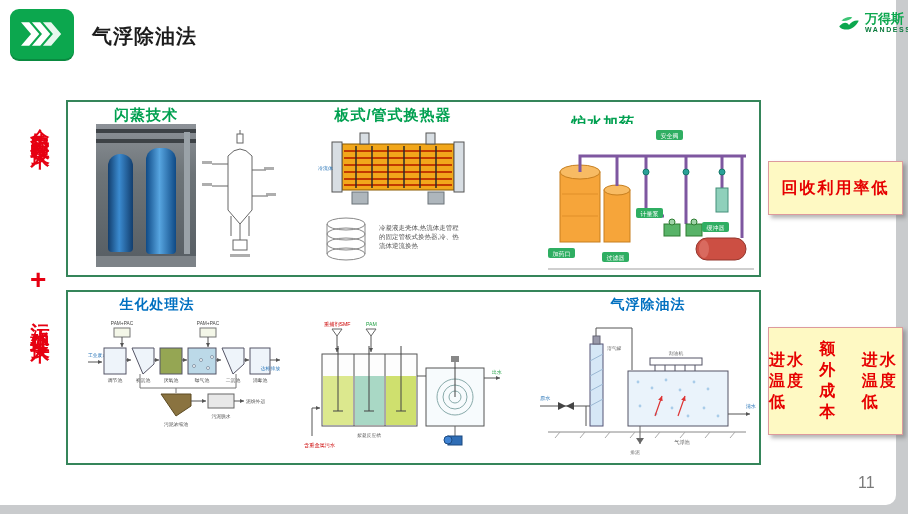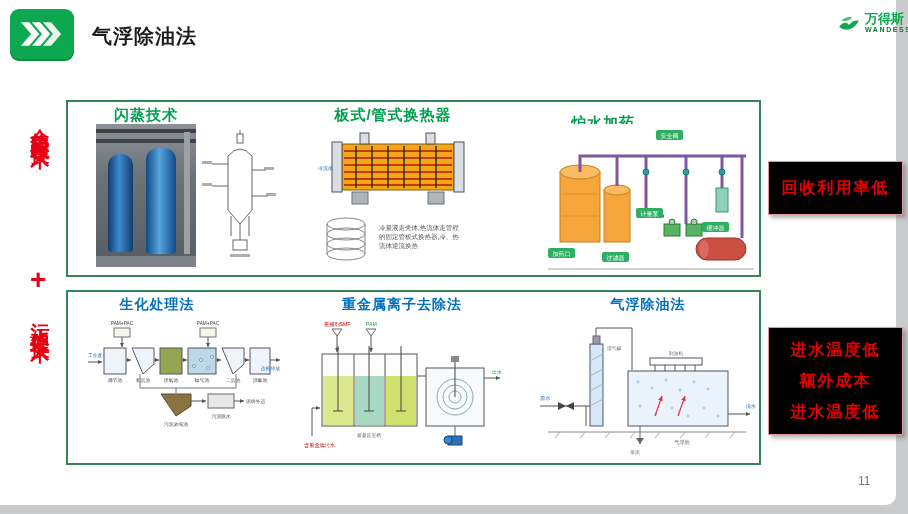--- a/index.html
+++ b/index.html
@@ -35,27 +35,27 @@
   .photo .cyl.c2{left:50px;top:24px;width:30px;height:106px;background:linear-gradient(90deg,#0f4a86,#57a5e0 45%,#0f4a86);}
   .photo .pipe-v{position:absolute;left:88px;top:8px;width:6px;height:122px;background:#9aa2a8;}
   .photo .floor{position:absolute;left:0;bottom:0;width:100%;height:11px;background:#7d8388;}
 
   .diagram-box{position:absolute;background:#fff;}
 
   .hx-wrap{position:absolute;left:250px;top:26px;width:158px;height:84px;}
   .coil-row{position:absolute;left:250px;top:112px;width:158px;height:58px;display:flex;gap:5px;}
   .hx-caption{font-size:6.5px;line-height:9px;color:#555;padding-top:9px;}
 
-  .callout{position:absolute;width:133px;background:#000000;border:1px solid #dd9a9d;
+  .callout{position:absolute;width:133px;background:#fef9c3;border:1px solid #dd9a9d;
            box-shadow:3px 3px 4px rgba(90,90,90,.45);display:flex;align-items:center;justify-content:center;
            color:#e60000;font-weight:700;font-size:16px;letter-spacing:2px;}
   #callout-heat{top:161px;left:768px;height:52px;}
-  #callout-sewage{top:327px;left:768px;height:106px;flex-direction:column;gap:10px;}
-
-  .page-num{position:absolute;left:858px;top:474px;font-size:12px;color:#7a7a7a;}
+  #callout-sewage{top:327px;left:768px;height:106px;flex-direction:row;gap:10px;}
+
+  .page-num{position:absolute;left:858px;top:474px;font-size:16px;color:#7a7a7a;}
 </style>
 </head>
 <body>
 
 <div class="stage">
   <div class="slide">
 
     <div class="badge">
       <svg width="42" height="26" viewBox="0 0 46 26">
         <path d="M0,0 h9 l11,13 -11,13 h-9 l11,-13 Z" fill="#ffffff"></path>
@@ -221,21 +221,20 @@
           <text x="69.5" y="135.5">过滤器</text>
           <rect x="2" y="124" width="27" height="10" rx="2" fill="#2fae62"></rect>
           <text x="15.5" y="131.5">加药口</text>
         </g>
       </svg>
     </div>
 
     <div class="panel" id="panel-sewage">
 
       <div class="sec-title blue" style="left:39px;top:4px;width:100px;">生化处理法</div>
-      <div class="sec-title blue" style="left:264px;top:4px;width:140px;">重金属离子去除法</div>
       <div class="sec-title blue" style="left:530px;top:4px;width:100px;">气浮除油法</div>
 
       <svg class="diagram-box" style="left:20px;top:24px;" width="194" height="146" viewBox="0 0 194 146">
         <defs>
           <marker id="m-b" markerWidth="5" markerHeight="5" refX="4" refY="2" orient="auto">
             <path d="M0,0 L4,2 L0,4 Z" fill="#555"></path>
           </marker>
         </defs>
         <g font-size="4.8" fill="#444" text-anchor="middle">
 

